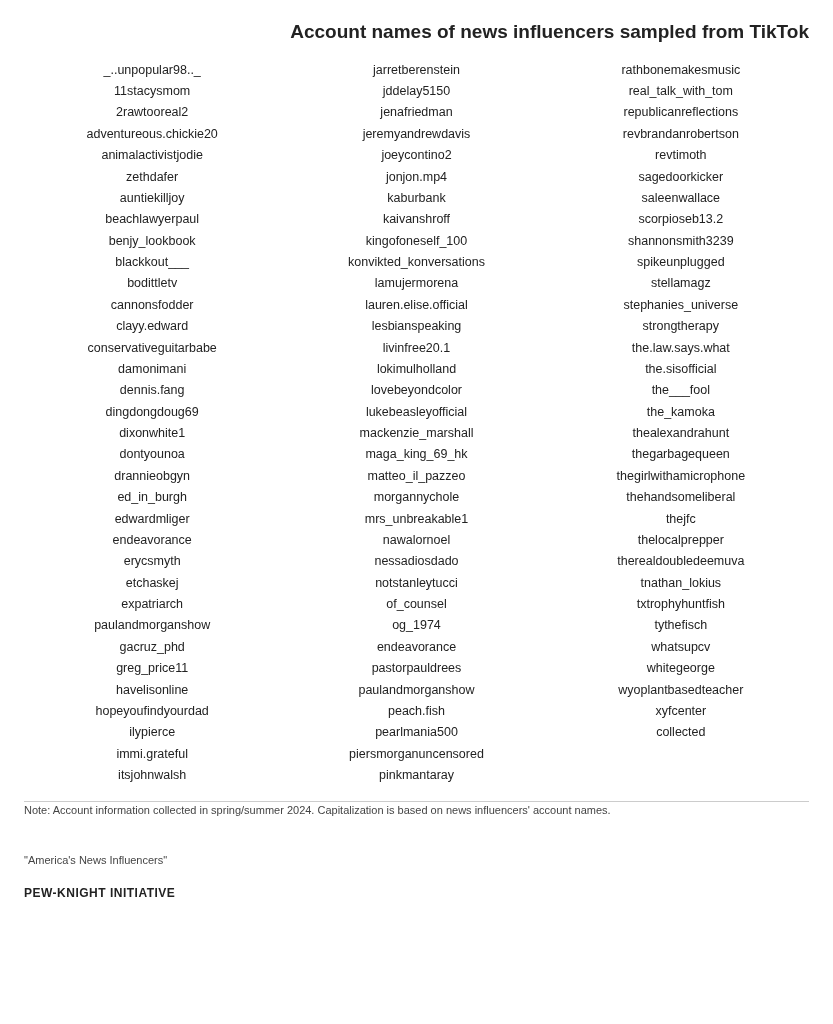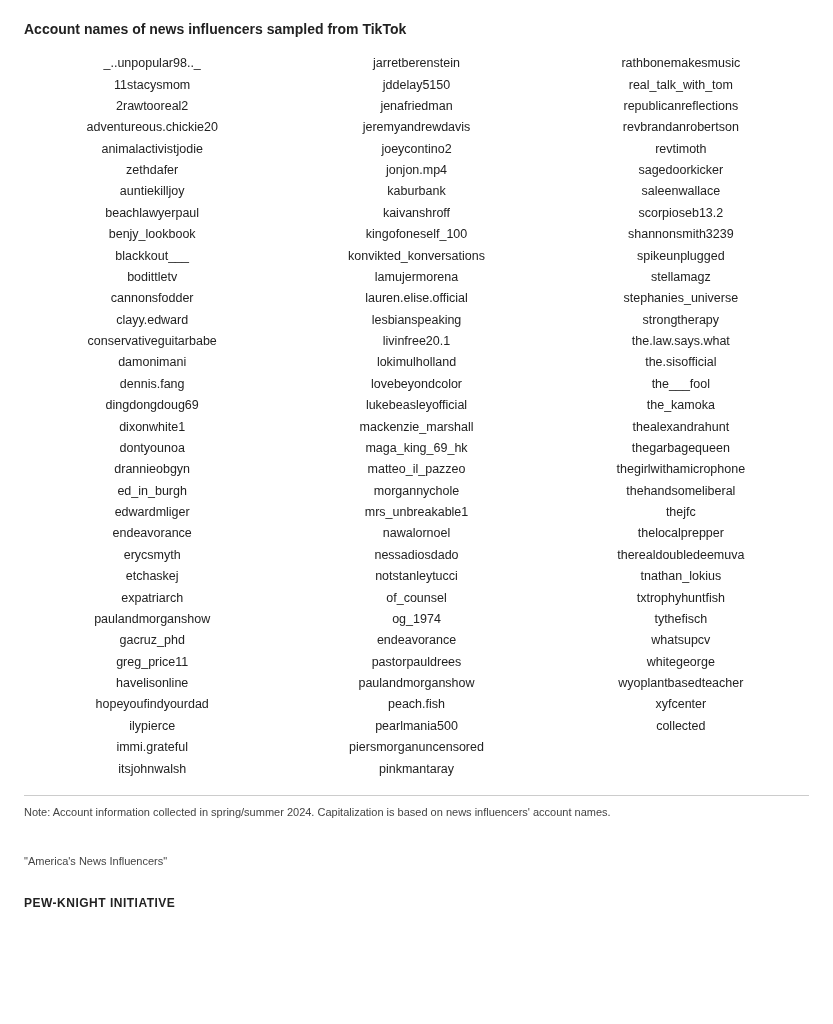--- a/index.html
+++ b/index.html
@@ -6,57 +6,57 @@
     body {
       background: #fff;
       font-family: Arial, sans-serif;
       font-size: 13px;
       color: #222;
       padding: 20px 24px;
       width: 833px;
       min-height: 1024px;
     }
     h1 {
-      font-size: 14px;
+      font-size: 19px;
       font-weight: bold;
       margin-bottom: 16px;
       line-height: 1.3;
+      text-align: right;
     }
     .columns {
       display: flex;
-      justify-content: flex-end;
+      justify-content: flex-start;
       gap: 8px;
       margin-bottom: 16px;
     }
     .col {
       flex: 1;
       display: flex;
       flex-direction: column;
       align-items: center;
       gap: 2px;
     }
     .account {
       font-size: 12.5px;
       color: #222;
       text-align: center;
       line-height: 1.55;
     }
     .note {
       font-size: 11px;
       color: #444;
       border-top: 1px solid #ccc;
-      padding-top: 8px;
       line-height: 1.5;
       margin-top: 4px;
     }
     .source-label {
       font-size: 12px;
       font-weight: bold;
       color: #222;
-      margin-top: 26px;
+      margin-top: 18px;
       letter-spacing: 0.5px;
     }
   </style>
 </head>
 <body>
 
 <h1>Account names of news influencers sampled from TikTok</h1>
 
 <div class="columns">
   <div class="col" id="col-0">

